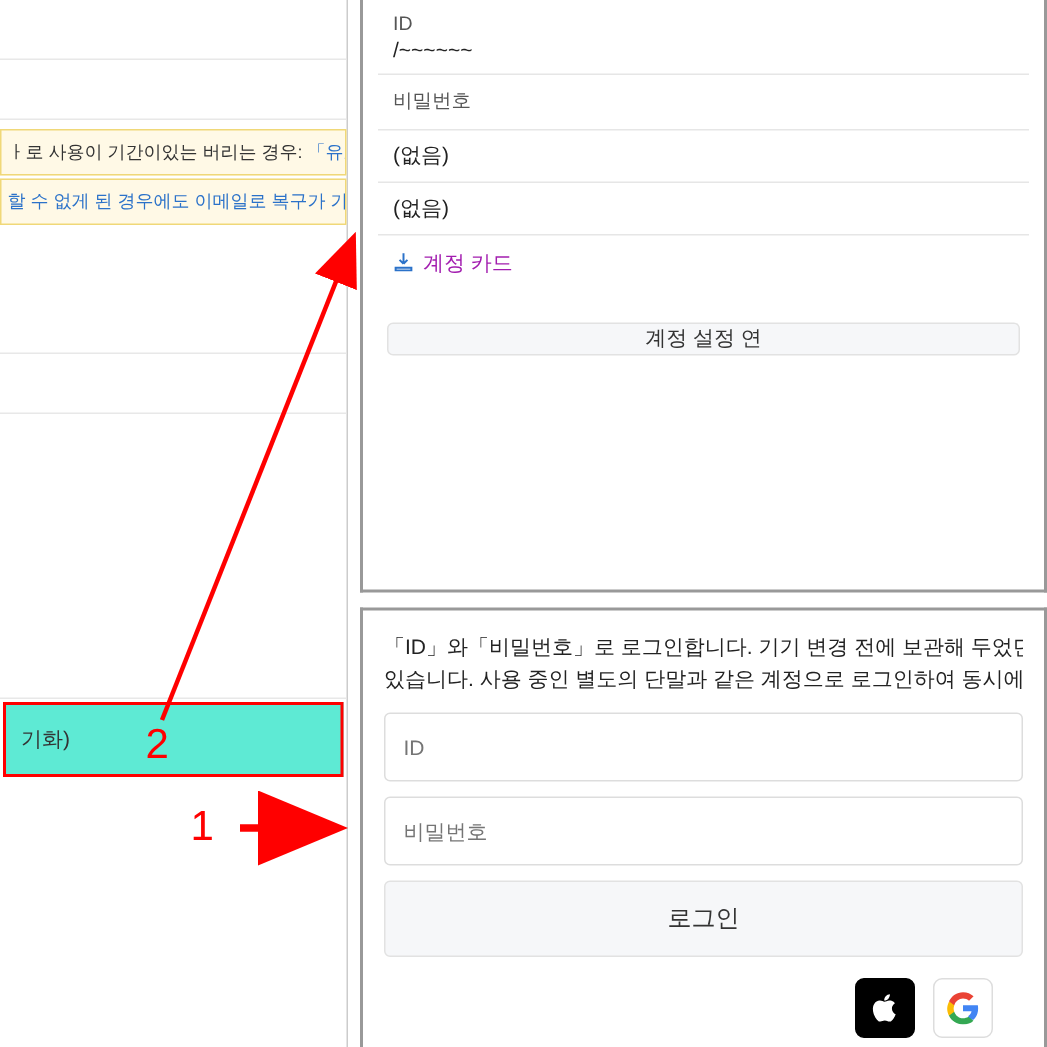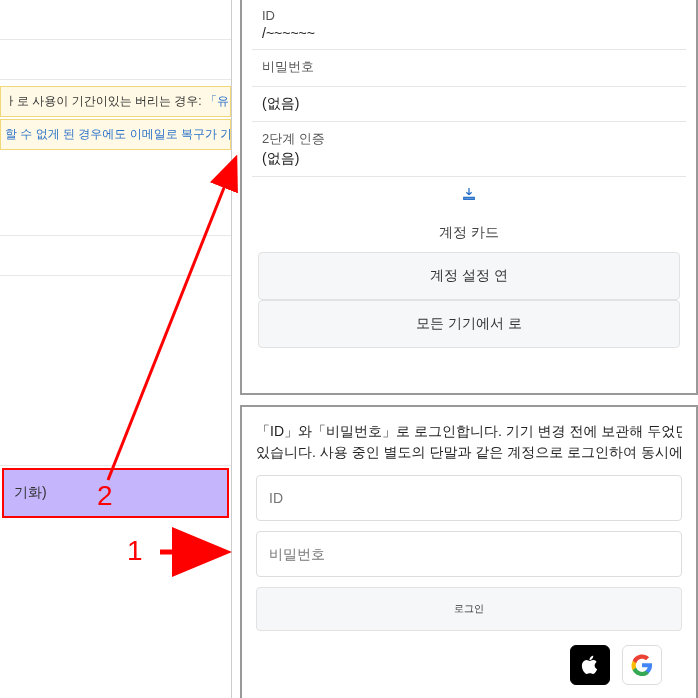--- a/index.html
+++ b/index.html
@@ -32,55 +32,54 @@
       color: #333;
       white-space: nowrap;
       overflow: hidden;
     }
     .notice-yellow .link { color: #2b72c9; }
     .reset-row {
       border: 2px solid red;
       padding: 14px 10px;
       font-size: 14px;
       color: #333;
-      background: #c4b5fd;
+      background: #5eead4;
       margin: 2px;
     }
     .right-top-panel {
       position: absolute;
       left: 240px;
       top: 0;
       width: 458px;
       height: 395px;
       background: #fff;
       border: 2px solid #999;
       border-top: none;
       padding: 0 10px 10px 10px;
     }
     .info-block {
       border-bottom: 1px solid #e6e6e6;
       padding: 8px 10px;
     }
     .info-label { color: #555; font-size: 13px; margin-bottom: 2px; }
     .info-value { color: #222; font-size: 14px; }
     .download-link {
-      color: #404040;
+      color: #a21caf;
       padding: 10px;
       display: flex;
       align-items: center;
-      gap: 20px;
-      font-size: 14px;
-      flex-direction: column;
+      gap: 6px;
+      font-size: 14px;
     }
     .action-btn-row {
       background: #f6f7f9;
       border: 1px solid #e2e2e2;
       border-radius: 4px;
-      padding: 14px;
-      margin: 0 6px;
+      padding: 1px;
+      margin: 20px 6px;
       text-align: center;
       font-size: 14px;
       color: #333;
       white-space: nowrap;
       overflow: hidden;
     }
     .right-bottom-panel {
       position: absolute;
       left: 240px;
       top: 405px;
@@ -108,21 +107,21 @@
       font-size: 14px;
       color: #888;
       background: #fff;
     }
     .login-btn {
       background: #f6f7f9;
       border: 1px solid #e2e2e2;
       border-radius: 4px;
       padding: 14px;
       text-align: center;
-      font-size: 10px;
+      font-size: 16px;
       color: #333;
       margin-bottom: 14px;
     }
     .social-row {
       display: flex;
       justify-content: flex-end;
       gap: 12px;
       padding-right: 20px;
     }
     .social-btn {
@@ -178,36 +177,32 @@
     <div class="info-label">ID</div>
     <div class="info-value">/~~~~~~</div>
   </div>
   <div class="info-block">
     <div class="info-label">비밀번호</div>
   </div>
   <div class="info-block">
     <div class="info-value">(없음)</div>
   </div>
   <div class="info-block">
-    <div class="info-label">2단계 인증</div>
     <div class="info-value">(없음)</div>
   </div>
   <div class="download-link">
     <span>
       <svg viewBox="0 0 16 16" width="14" height="14" fill="#2b72c9">
           <path d="M8 1v8m0 0L5 6m3 3l3-3M2 12h12v2H2z" stroke="#2b72c9" stroke-width="1.5" fill="none"></path>
         </svg>
     </span>
     <span>계정 카드</span>
   </div>
   <div class="action-btn-row">
     <span>계정 설정 연</span>
-  </div>
-  <div class="action-btn-row">
-    <span>모든 기기에서 로</span>
   </div>
 </div>
 
 <div class="right-bottom-panel">
   <div class="login-desc">
     <div>「ID」와「비밀번호」로 로그인합니다. 기기 변경 전에 보관해 두었던 ID와</div>
     <div>있습니다. 사용 중인 별도의 단말과 같은 계정으로 로그인하여 동시에 이</div>
   </div>
   <input class="login-input" placeholder="ID" style="">
   <input class="login-input" type="password" placeholder="비밀번호" style="">

